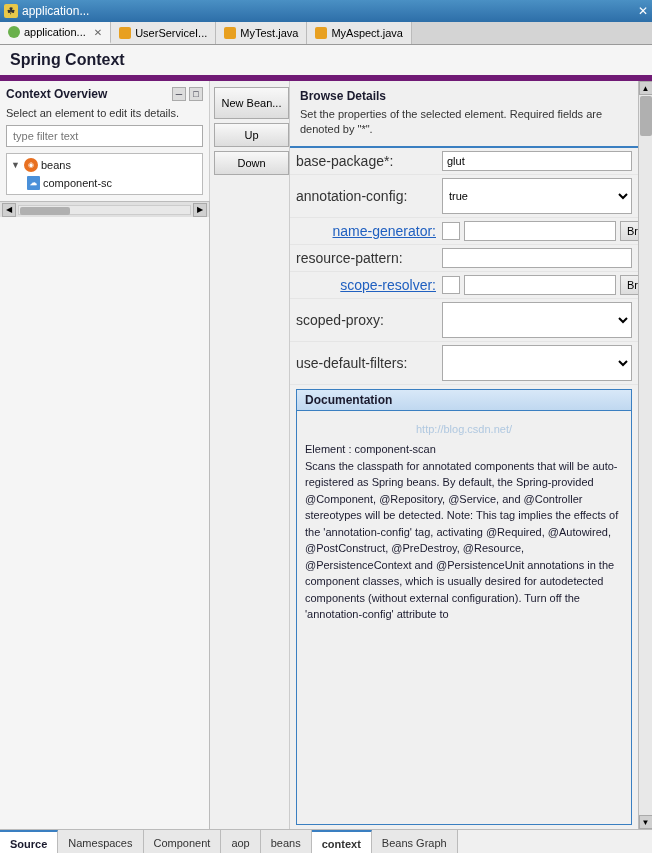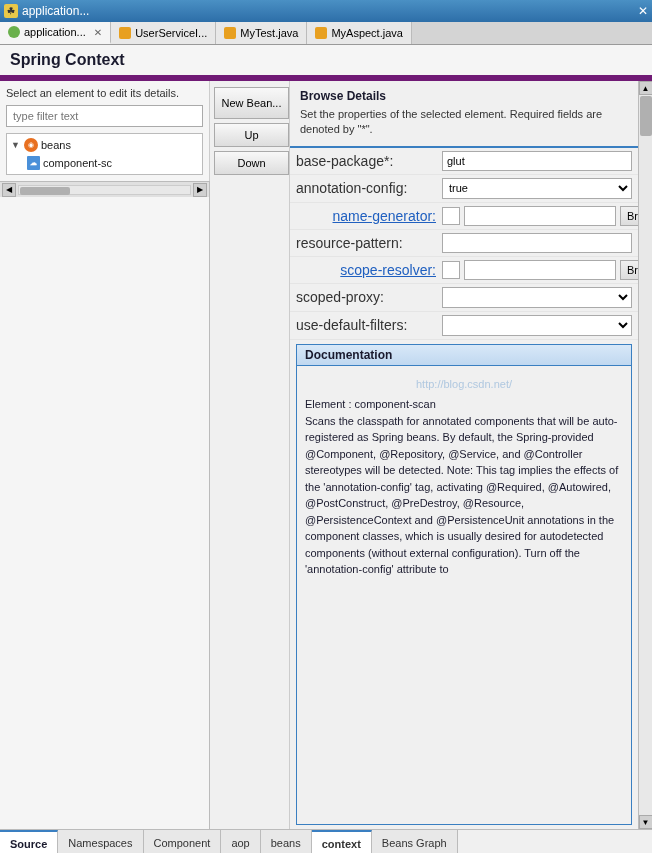--- a/index.html
+++ b/index.html
@@ -257,21 +257,21 @@
       background: white;
       flex: 1;
     }
     .prop-input-sm {
       width: 18px;
       height: 18px;
       border: 1px solid #aaa;
       background: white;
     }
     .prop-select {
-      height: 21px;
+      height: 36px;
       border: 1px solid #aaa;
       font-size: 11px;
       background: white;
       flex: 1;
       padding: 0 2px;
       cursor: pointer;
     }
     .browse-btn {
       height: 20px;
       padding: 0 6px;
@@ -423,20 +423,27 @@
     <span>MyAspect.java</span>
   </div>
 </div>
 
 <div class="main-title">Spring Context</div>
 
 <div class="content-area">
 
   <div style="display:flex; flex-direction:column; width:210px; border-right:1px solid #bbb; background:#f5f5f5;">
     <div class="left-panel">
+      <div class="panel-title">
+        <span>Context Overview</span>
+        <div class="panel-title-controls">
+          <div class="panel-title-btn">─</div>
+          <div class="panel-title-btn">□</div>
+        </div>
+      </div>
       <div class="panel-subtitle">Select an element to edit its details.</div>
       <input class="filter-input" type="text" placeholder="type filter text" style="">
       <div class="tree-area">
         <div class="tree-item">
           <span class="tree-expand">▼</span>
           <span style="width:14px;height:14px;border-radius:50%;background:#e87020;display:inline-flex;align-items:center;justify-content:center;font-size:7px;color:white;">◉</span>
           <span class="tree-label">beans</span>
         </div>
         <div class="tree-item tree-child">
           <div class="tree-icon-xml">☁</div>

